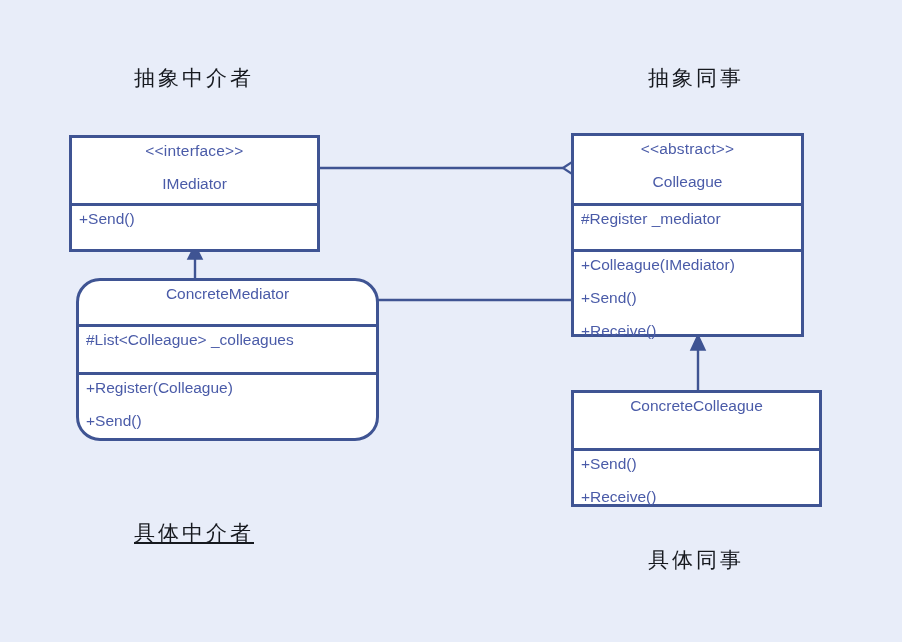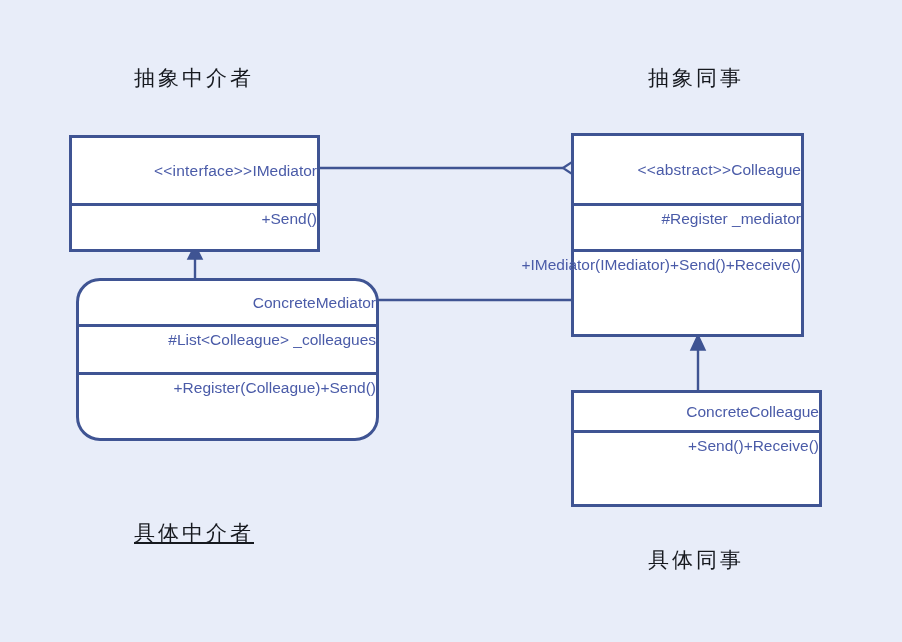--- a/index.html
+++ b/index.html
@@ -24,22 +24,23 @@
   .uml-box {
     position: absolute;
     background: #ffffff;
     border: 3px solid #3f5493;
     box-sizing: border-box;
   }
   .compartment {
     box-sizing: border-box;
     border-bottom: 3px solid #3f5493;
     display: flex;
-    flex-direction: row;
-    justify-content: flex-end;
+    flex-direction: column;
+    justify-content: flex-start;
+    gap: 8px;
   }
   .compartment:last-child {
     border-bottom: none;
   }
   .compartment.center {
     align-items: center;
     text-align: center;
   }
   .compartment.left {
     align-items: flex-start;
@@ -135,28 +136,28 @@
 
   <div class="uml-box" style="left:571px; top:133px; width:233px; height:204px;">
     <div class="compartment center" style="height:70px;">
       <div class="uml-line stereotype">&lt;&lt;abstract&gt;&gt;</div>
       <div class="uml-line">Colleague</div>
     </div>
     <div class="compartment left" style="height:46px;">
       <div class="uml-line">#Register _mediator</div>
     </div>
     <div class="compartment left" style="height:88px;">
-      <div class="uml-line">+IMediator(IMediator)</div>
+      <div class="uml-line">+Colleague(IMediator)</div>
       <div class="uml-line">+Send()</div>
       <div class="uml-line">+Receive()</div>
     </div>
   </div>
 
   <div class="uml-box" style="left:571px; top:390px; width:251px; height:117px;">
-    <div class="compartment center" style="height:40px;">
+    <div class="compartment center" style="height:58px;">
       <div class="uml-line">ConcreteColleague</div>
     </div>
     <div class="compartment left" style="height:67px;">
       <div class="uml-line">+Send()</div>
       <div class="uml-line">+Receive()</div>
     </div>
   </div>
 
 </div>
 

